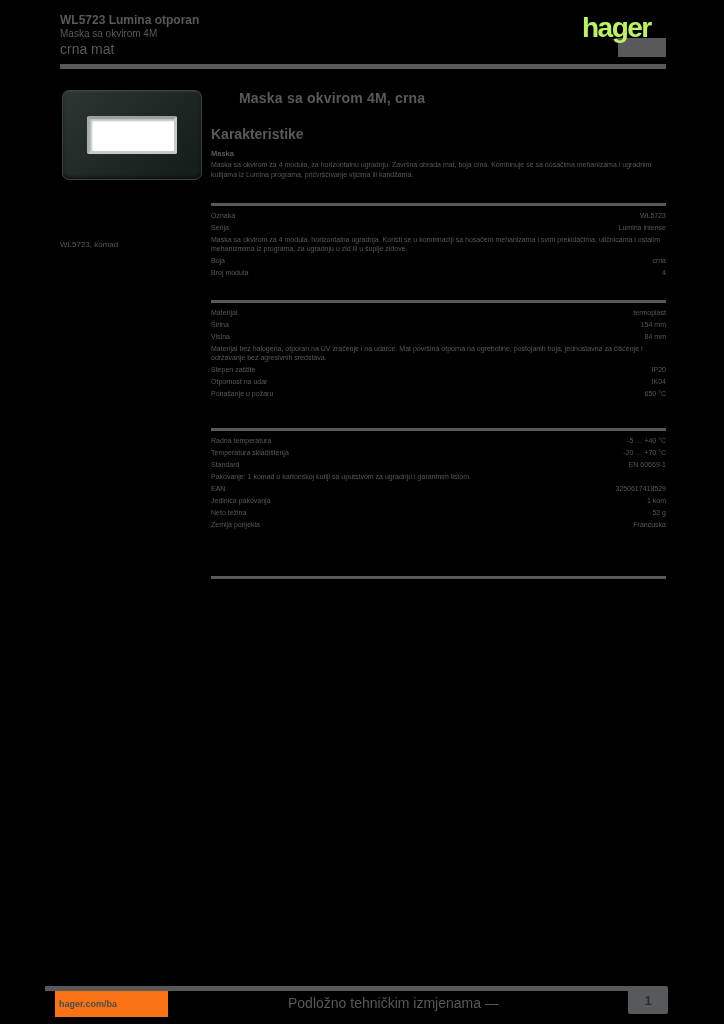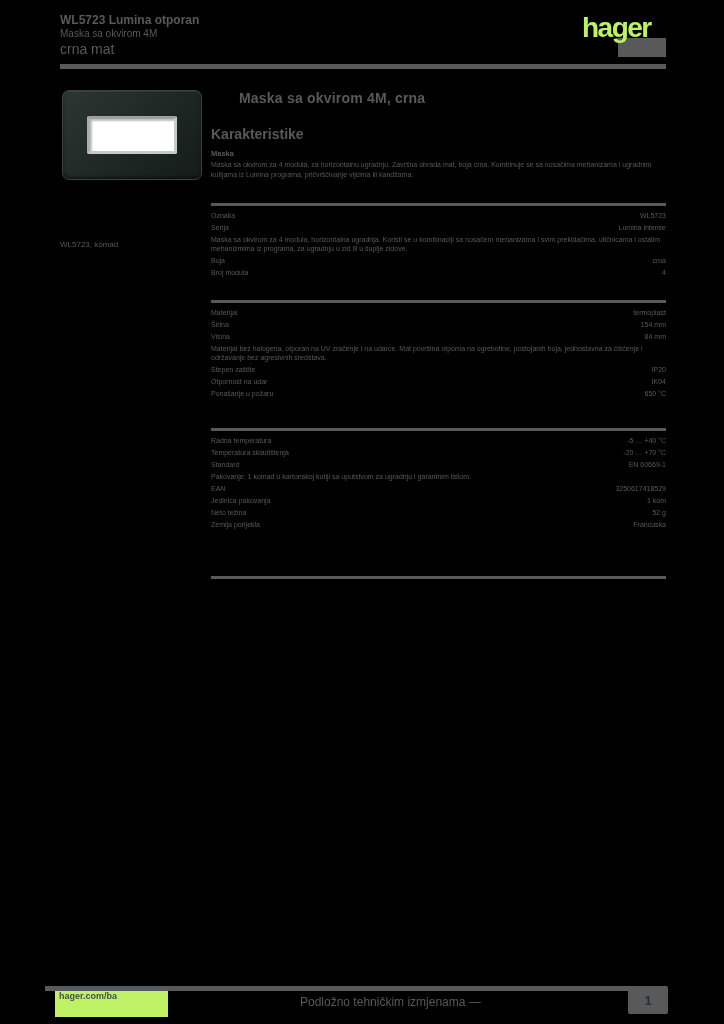--- a/index.html
+++ b/index.html
@@ -44,24 +44,24 @@
 
   .group{left:211px;width:455px;font-size:7px;line-height:9px;}
   .group-a{top:211px;} .group-b{top:308px;} .group-c{top:436px;}
   .kv-row{display:flex;margin-bottom:3px;}
   .kv-label{white-space:nowrap;flex:0 0 auto;}
   .kv-value{margin-left:auto;text-align:right;white-space:nowrap;}
   .text-row{margin-bottom:3px;}
 
   
   .ftr-rule{left:45px;top:986px;width:620px;height:5px;background:#57595a;}
-  .ftr-site{left:55px;top:991px;width:113px;height:26px;background:#bef264;
-    display:flex;}
+  .ftr-site{left:55px;top:991px;width:113px;height:26px;background:#f97316;
+    display:flex;align-items:center;}
   .ftr-site span{font-size:9px;color:#4a4d4e;padding-left:4px;font-weight:bold;}
-  .ftr-note{left:300px;top:995px;font-size:12px;color:#56585a;white-space:nowrap;}
+  .ftr-note{left:288px;top:995px;font-size:14px;color:#56585a;white-space:nowrap;}
   .ftr-page{left:628px;top:986px;width:40px;height:28px;background:#57595a;
     border-radius:2px;display:flex;align-items:center;justify-content:center;
     font-size:13px;font-weight:bold;color:#2b2c2d;}
 </style>
 </head>
 <body>
 
 <div class="abs hdr-left">
   <div class="hdr-ref">WL5723 Lumina otporan</div>
   <div class="hdr-prod">Maska sa okvirom 4M</div>

